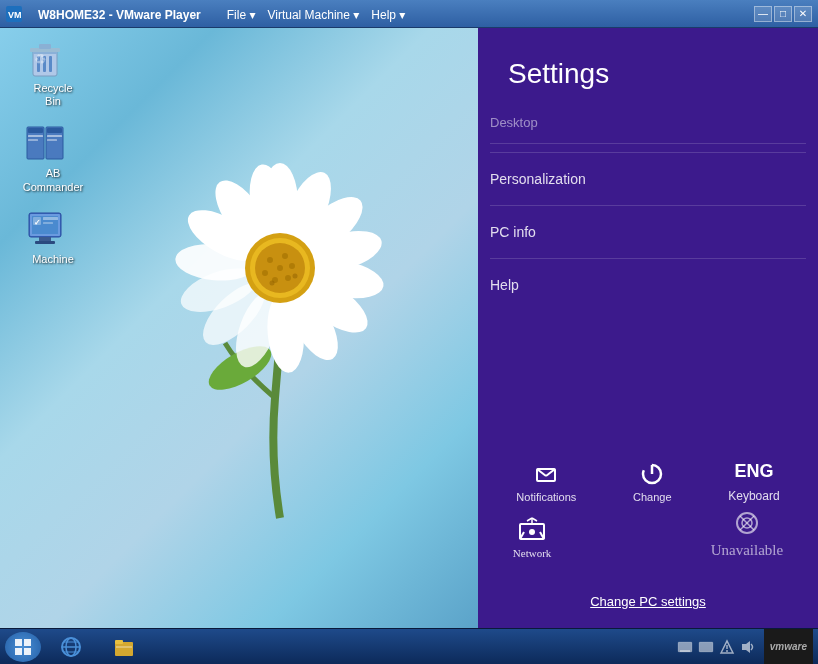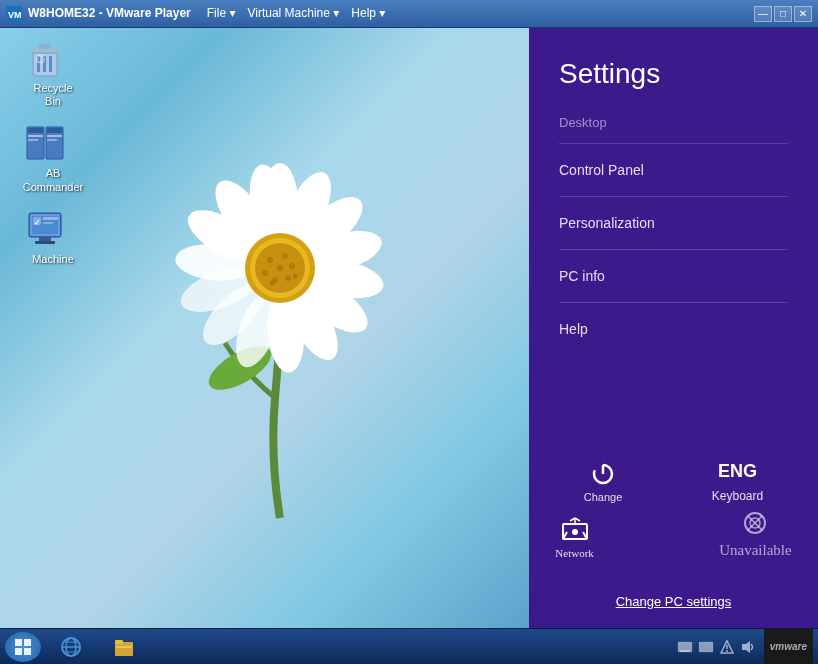--- a/index.html
+++ b/index.html
@@ -10,22 +10,22 @@
       height: 28px;
       background: linear-gradient(to bottom, #4a7fbf, #2e5fa3);
       display: flex;
       align-items: center;
       justify-content: space-between;
       padding: 0 6px;
       border-bottom: 1px solid #1a3a6a;
     }
     .title-bar-left {
       display: flex;
-      align-items: flex-start;
-      gap: 6px;
+      align-items: flex-end;
+      gap: 16px;
     }
     .title-bar-icon {
       width: 16px;
       height: 16px;
     }
     .title-bar-text {
       color: white;
       font-size: 12px;
       font-weight: bold;
     }
@@ -96,36 +96,36 @@
       color: white;
       font-size: 11px;
       text-align: center;
       text-shadow: 1px 1px 2px rgba(0,0,0,0.8);
       line-height: 1.2;
       margin-left: 16px;
     }
 
     
     .settings-panel {
-      width: 289px;
+      width: 340px;
       background: #3c1a8c;
       display: flex;
       flex-direction: column;
       position: relative;
     }
 
     .settings-title {
       color: white;
       font-size: 28px;
       font-weight: 300;
       padding: 30px 30px 15px 30px;
     }
 
     .settings-menu {
-      padding: 0 30px;
+      padding: 0 12px;
       flex: 1;
     }
 
     .settings-item {
       color: rgba(255,255,255,0.85);
       font-size: 14px;
       padding: 10px 0;
       cursor: pointer;
       border-bottom: none;
     }
@@ -340,32 +340,39 @@
       </div>
     </div>
   </div>
 
   <div class="settings-panel">
     <div class="settings-title">Settings</div>
 
     <div class="settings-menu">
       <div class="settings-item dimmed">Desktop</div>
       <div class="settings-divider"></div>
-      <div class="settings-item">Control Panel</div>
       <div class="settings-divider"></div>
       <div class="settings-item">Personalization</div>
       <div class="settings-divider"></div>
       <div class="settings-item">PC info</div>
       <div class="settings-divider"></div>
       <div class="settings-item">Help</div>
     </div>
 
     <div style="padding: 15px 10px 5px 10px; position: relative;">
       <div style="display: flex; justify-content: space-around; align-items: flex-end; margin-bottom: 8px;">
 
+        <div class="settings-icon-item">
+          <svg width="26" height="22" viewBox="0 0 26 22">
+            <rect x="4" y="5" width="18" height="12" rx="1" fill="none" stroke="white" stroke-width="2"></rect>
+            <line x1="4" y1="5" x2="13" y2="12" stroke="white" stroke-width="2"></line>
+            <line x1="22" y1="5" x2="13" y2="12" stroke="white" stroke-width="2"></line>
+          </svg>
+          <span class="icon-label" style="color:rgba(255,255,255,0.85); font-size:11px;">Notifications</span>
+        </div>
 
         <div class="settings-icon-item">
           <svg width="26" height="26" viewBox="0 0 26 26">
             <circle cx="13" cy="14" r="9" fill="none" stroke="white" stroke-width="2.5" stroke-dasharray="40 10" stroke-dashoffset="8"></circle>
             <line x1="13" y1="5" x2="13" y2="14" stroke="white" stroke-width="2.5"></line>
           </svg>
           <span class="icon-label" style="color:rgba(255,255,255,0.85); font-size:11px;">Change</span>
         </div>
 
         <div class="settings-icon-item">

